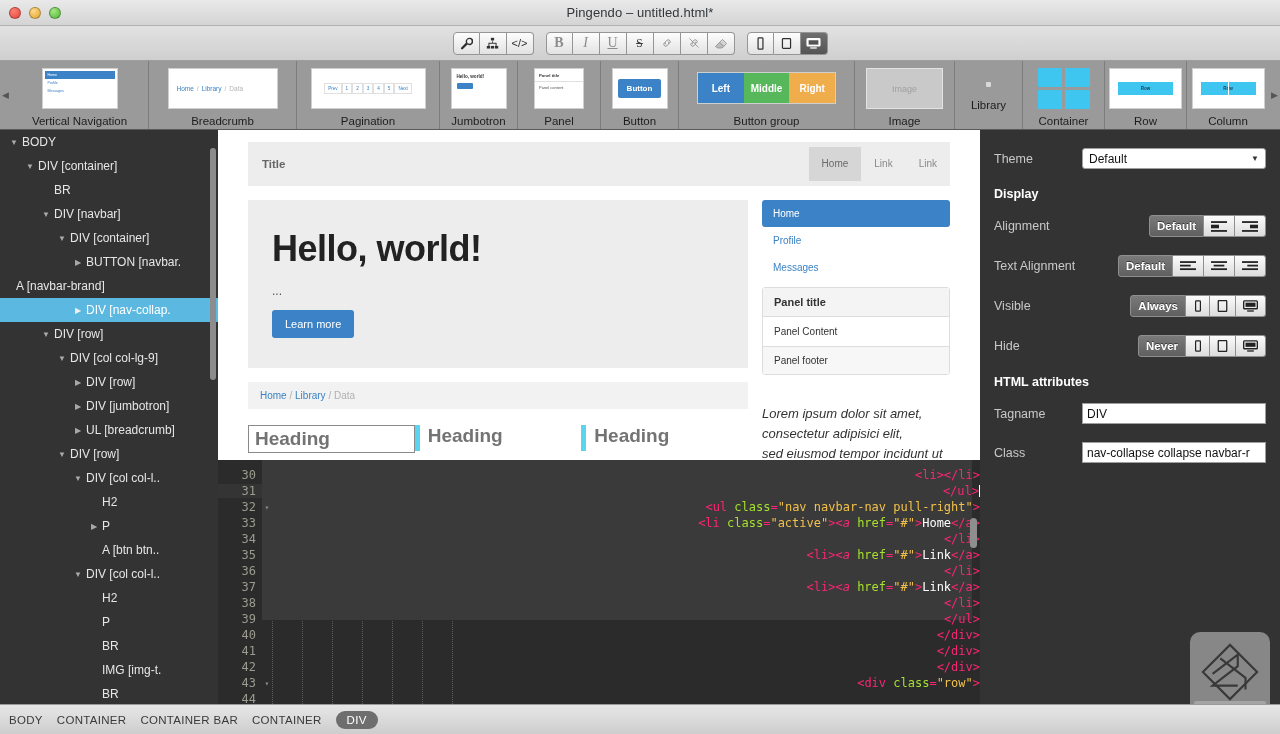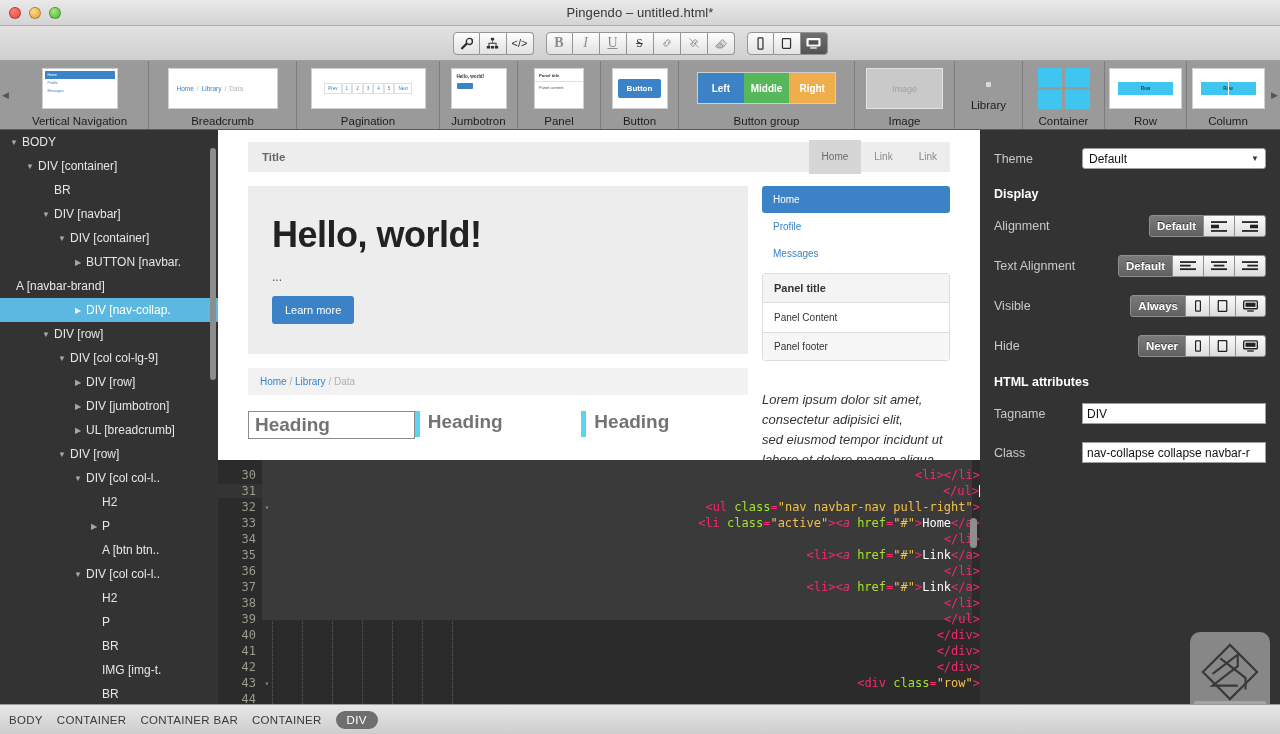--- a/index.html
+++ b/index.html
@@ -120,21 +120,21 @@
     background: #8c8c8c; border-radius: 3px;
   }
 
   
   .preview {
     position: absolute; left: 218px; top: 130px; width: 762px; height: 330px;
     background: #fff; overflow: hidden;
   }
   .pv-inner { padding: 12px 30px 0 30px; }
   .pv-nav {
-    height: 30px; background: #ededed; display: flex; align-items: center;
+    height: 44px; background: #ededed; display: flex; align-items: center;
     margin: 0 0 14px 0;
   }
   .pv-nav .brand { font-size: 11.5px; color: #666; font-weight: bold; padding-left: 14px; flex: 1; }
   .pv-nav .lnk { font-size: 10px; color: #8a8a8a; padding: 0 13px; line-height: 34px; }
   .pv-nav .lnk.act { background: #d6d6d6; color: #6a6a6a; }
   .pv-body { display: flex; gap: 14px; }
   .pv-left { flex: 1; }
   .pv-jumbo { background: #ededed; padding: 28px 24px 30px 24px; }
   .pv-jumbo h1 { font-size: 36px; color: #222; font-weight: bold; letter-spacing: -.5px; }
   .pv-jumbo .dots { font-size: 12px; color: #555; margin: 14px 0 12px 0; }

